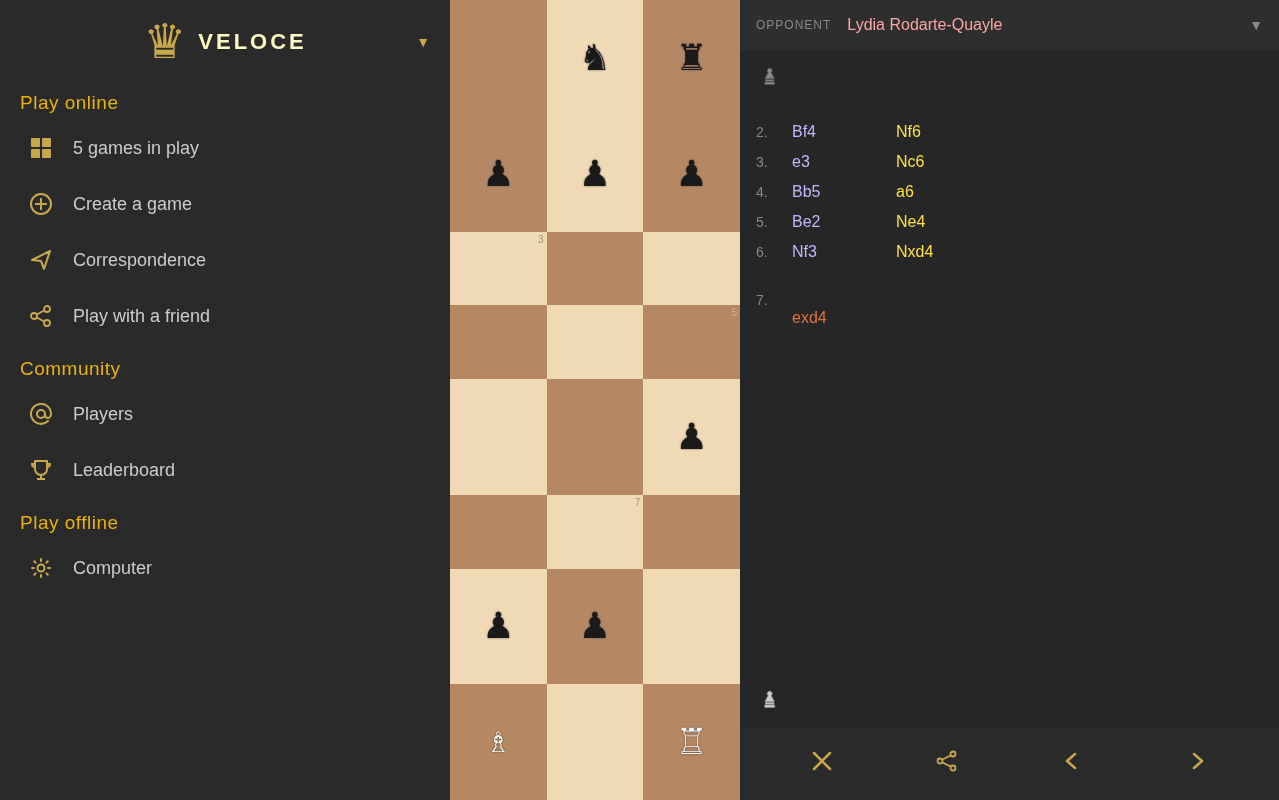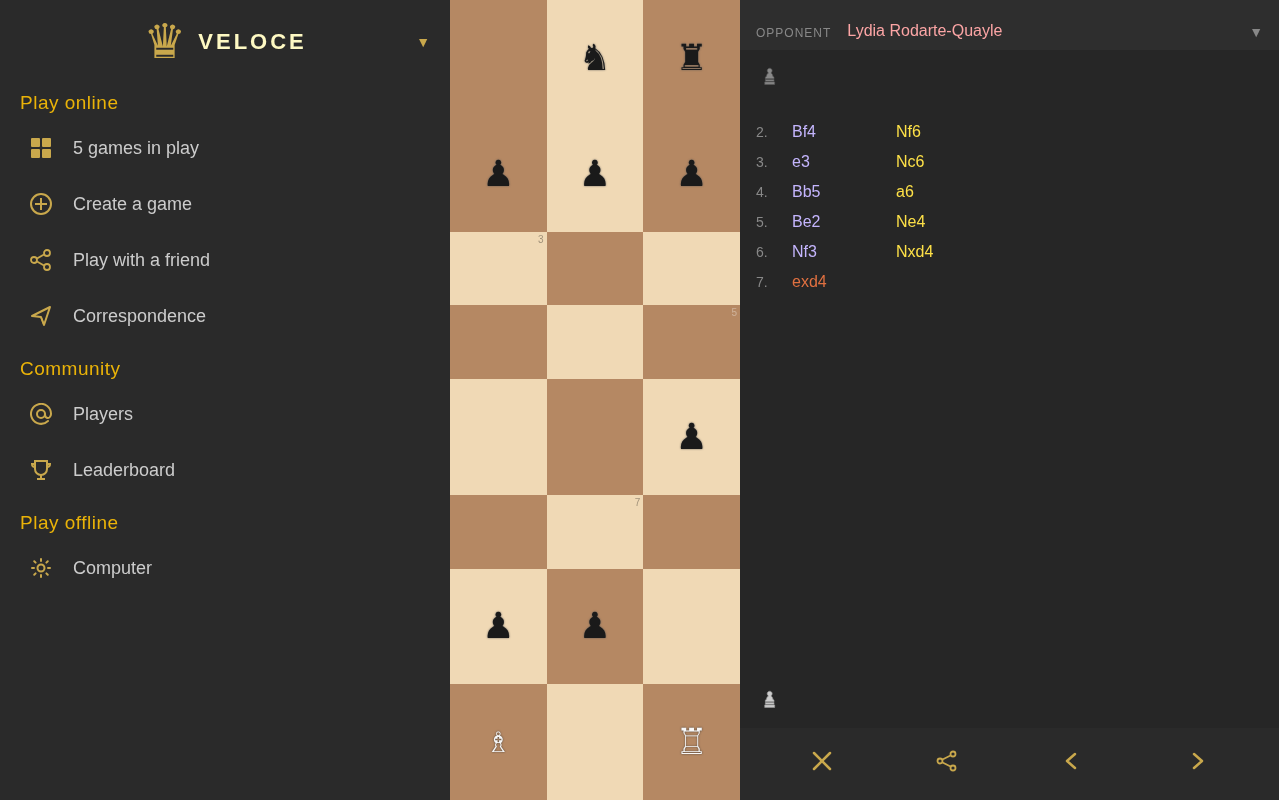--- a/index.html
+++ b/index.html
@@ -112,21 +112,21 @@
     
     .right-panel {
       flex: 1;
       background: #262626;
       display: flex;
       flex-direction: column;
     }
 
     .opponent-bar {
       display: flex;
-      align-items: flex-end;
+      align-items: center;
       padding: 10px 16px;
       background: #2e2e2e;
       gap: 16px;
       min-height: 50px;
     }
 
     .opponent-label {
       font-size: 12px;
       color: #888;
       letter-spacing: 1px;
@@ -176,20 +176,21 @@
       color: #c4b5fd;
     }
 
     .move-black {
       width: 100px;
       color: #fde047;
     }
 
     .move-highlight {
       color: #e07040;
+      margin-top: 36px;
     }
 
     .player-icon-bottom {
       padding: 8px 16px;
       color: #888;
       font-size: 28px;
     }
 
     .action-bar {
       display: flex;
@@ -250,40 +251,40 @@
         <line x1="11" y1="5" x2="11" y2="17" stroke="#c9a84c" stroke-width="2"></line>
         <line x1="5" y1="11" x2="17" y2="11" stroke="#c9a84c" stroke-width="2"></line>
       </svg>
     </div>
     <span class="nav-label">Create a game</span>
   </div>
 
   <div class="nav-item">
     <div class="nav-icon">
       <svg width="22" height="22" viewBox="0 0 22 22">
+        <path d="M2 11L20 2L14 20L11 12L2 11Z" stroke="#c9a84c" stroke-width="2" fill="none" stroke-linejoin="round"></path>
+        <line x1="11" y1="12" x2="14" y2="20" stroke="#c9a84c" stroke-width="1.5"></line>
+      </svg>
+    </div>
+    <span class="nav-label">Correspondence</span>
+  </div>
+
+  <div class="nav-item">
+    <div class="nav-icon">
+      <svg width="22" height="22" viewBox="0 0 22 22">
         <circle cx="17" cy="4" r="3" stroke="#c9a84c" stroke-width="1.8" fill="none"></circle>
         <circle cx="17" cy="18" r="3" stroke="#c9a84c" stroke-width="1.8" fill="none"></circle>
         <circle cx="4" cy="11" r="3" stroke="#c9a84c" stroke-width="1.8" fill="none"></circle>
         <line x1="7" y1="9.5" x2="14" y2="5.5" stroke="#c9a84c" stroke-width="1.8"></line>
         <line x1="7" y1="12.5" x2="14" y2="16.5" stroke="#c9a84c" stroke-width="1.8"></line>
       </svg>
     </div>
     <span class="nav-label">Play with a friend</span>
   </div>
 
-  <div class="nav-item">
-    <div class="nav-icon">
-      <svg width="22" height="22" viewBox="0 0 22 22">
-        <path d="M2 11L20 2L14 20L11 12L2 11Z" stroke="#c9a84c" stroke-width="2" fill="none" stroke-linejoin="round"></path>
-        <line x1="11" y1="12" x2="14" y2="20" stroke="#c9a84c" stroke-width="1.5"></line>
-      </svg>
-    </div>
-    <span class="nav-label">Correspondence</span>
-  </div>
-
 
   <div class="section-label">Community</div>
 
   <div class="nav-item">
     <div class="nav-icon">
       <svg width="22" height="22" viewBox="0 0 22 22">
         <circle cx="11" cy="11" r="4" stroke="#c9a84c" stroke-width="2" fill="none"></circle>
         <path d="M15 11c0 2.5 1.5 4 3 4s3-2 3-4a10 10 0 1 0-3 7" stroke="#c9a84c" stroke-width="2" fill="none" stroke-linecap="round"></path>
       </svg>
     </div>

